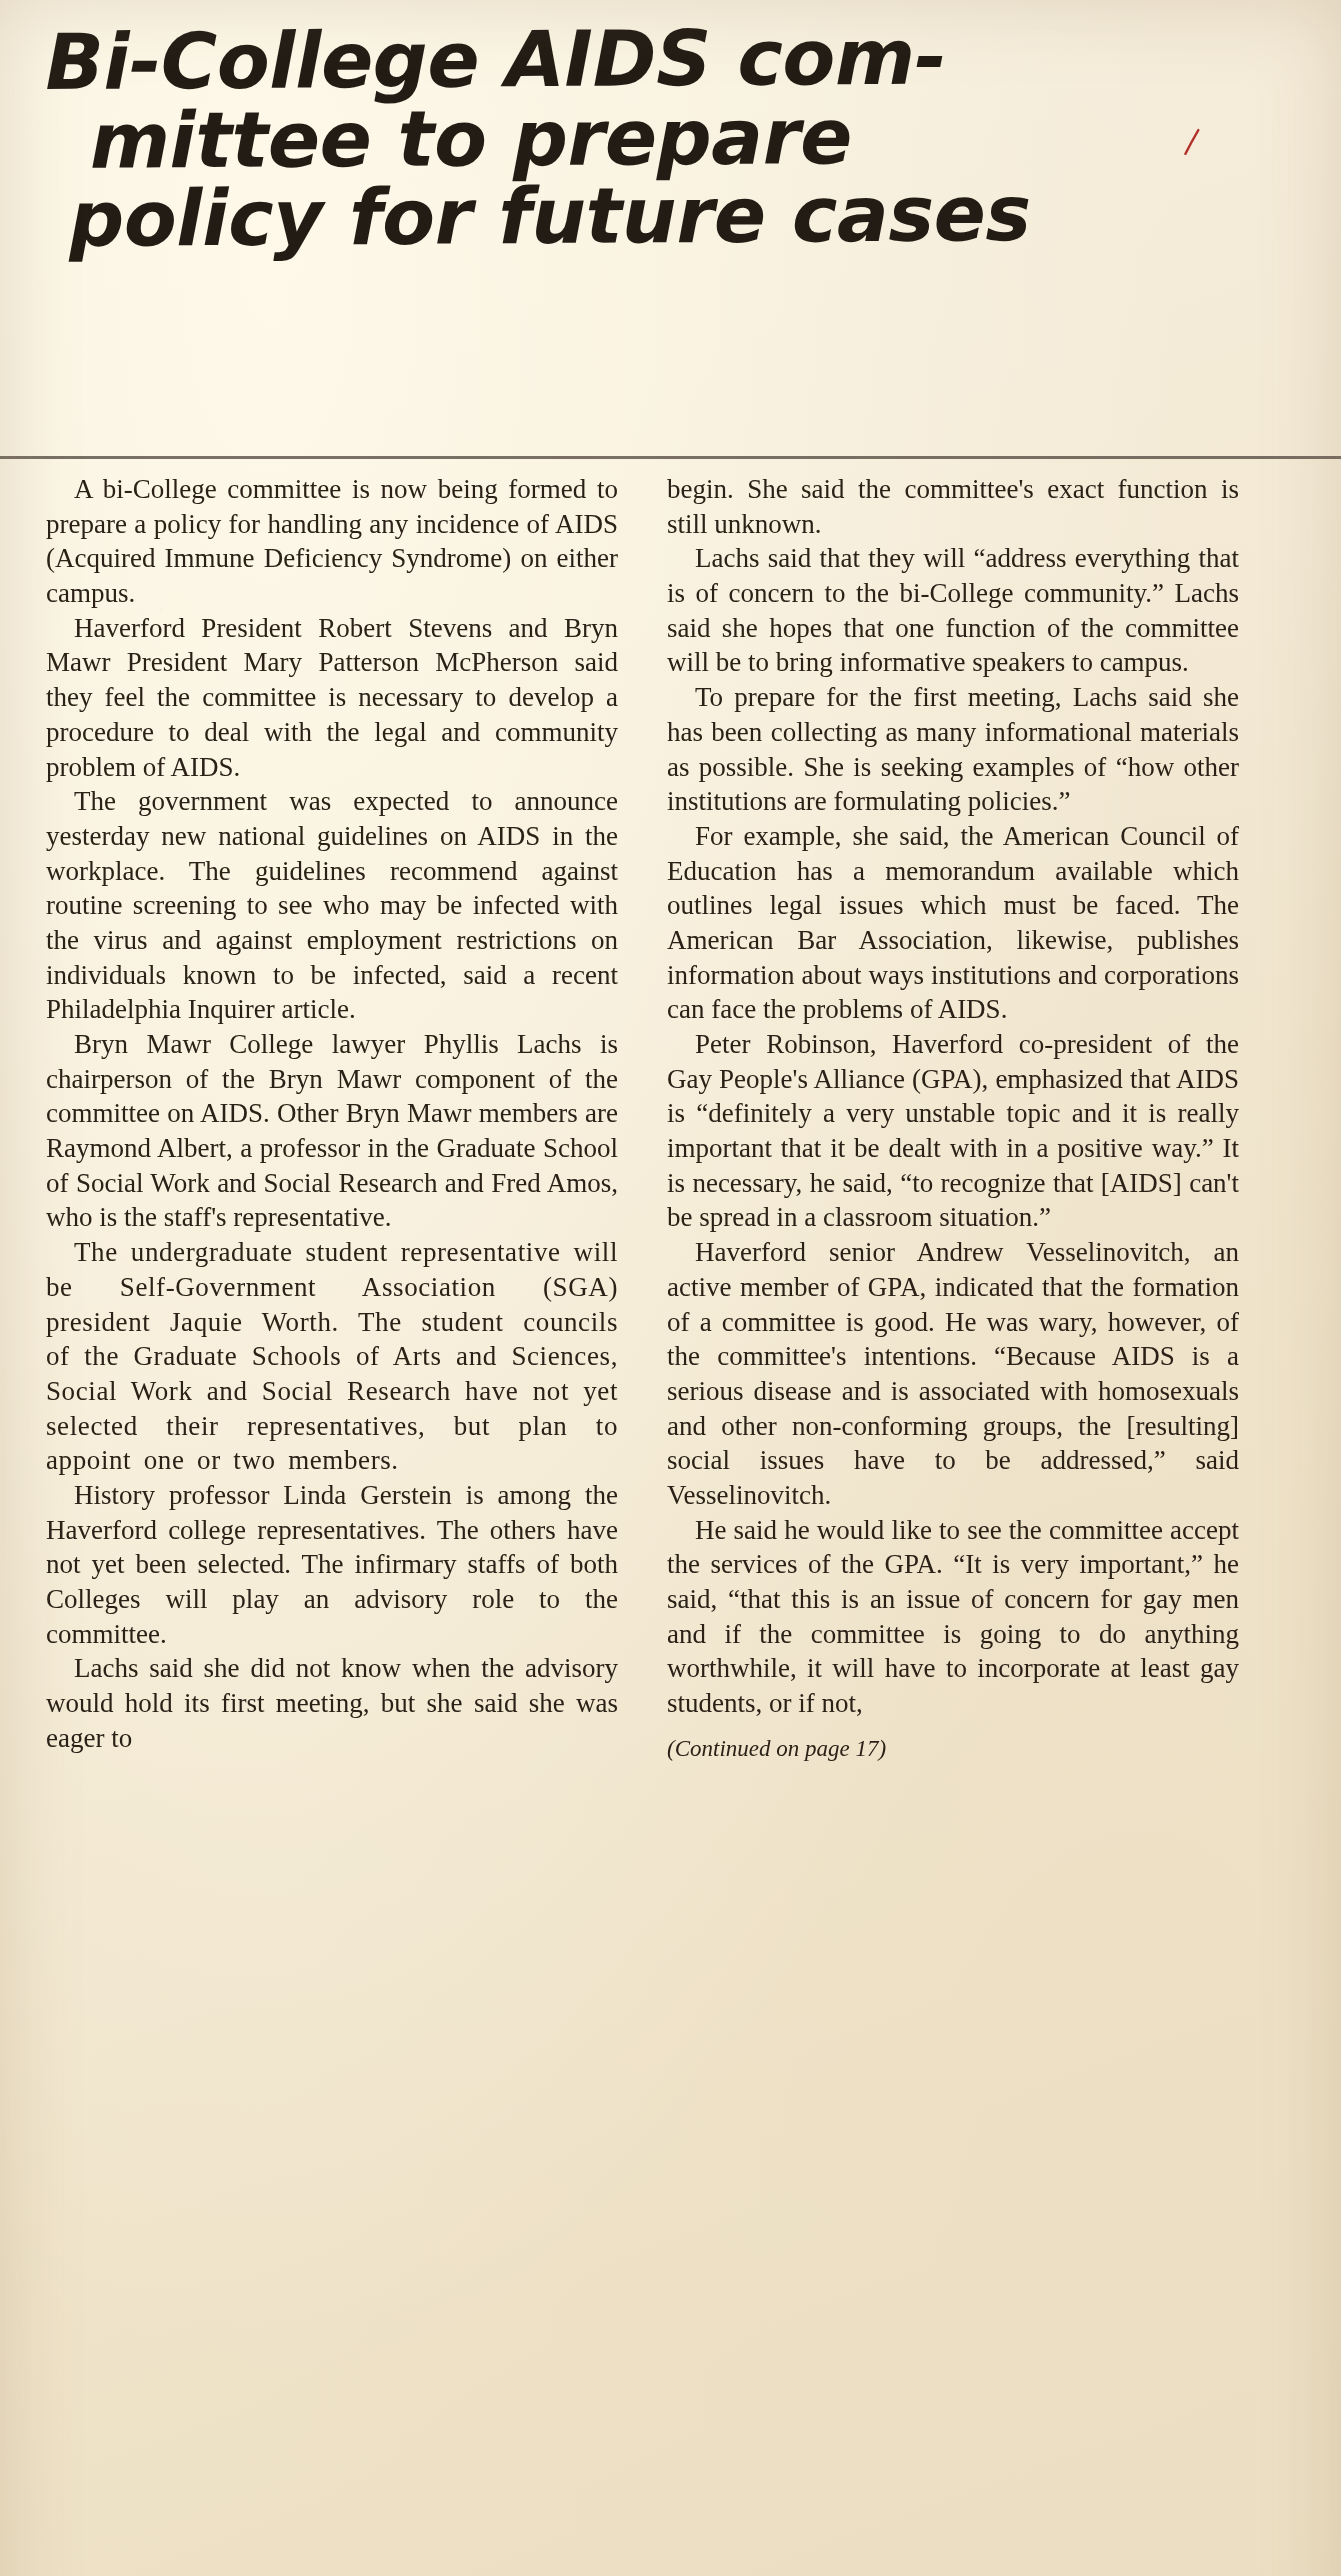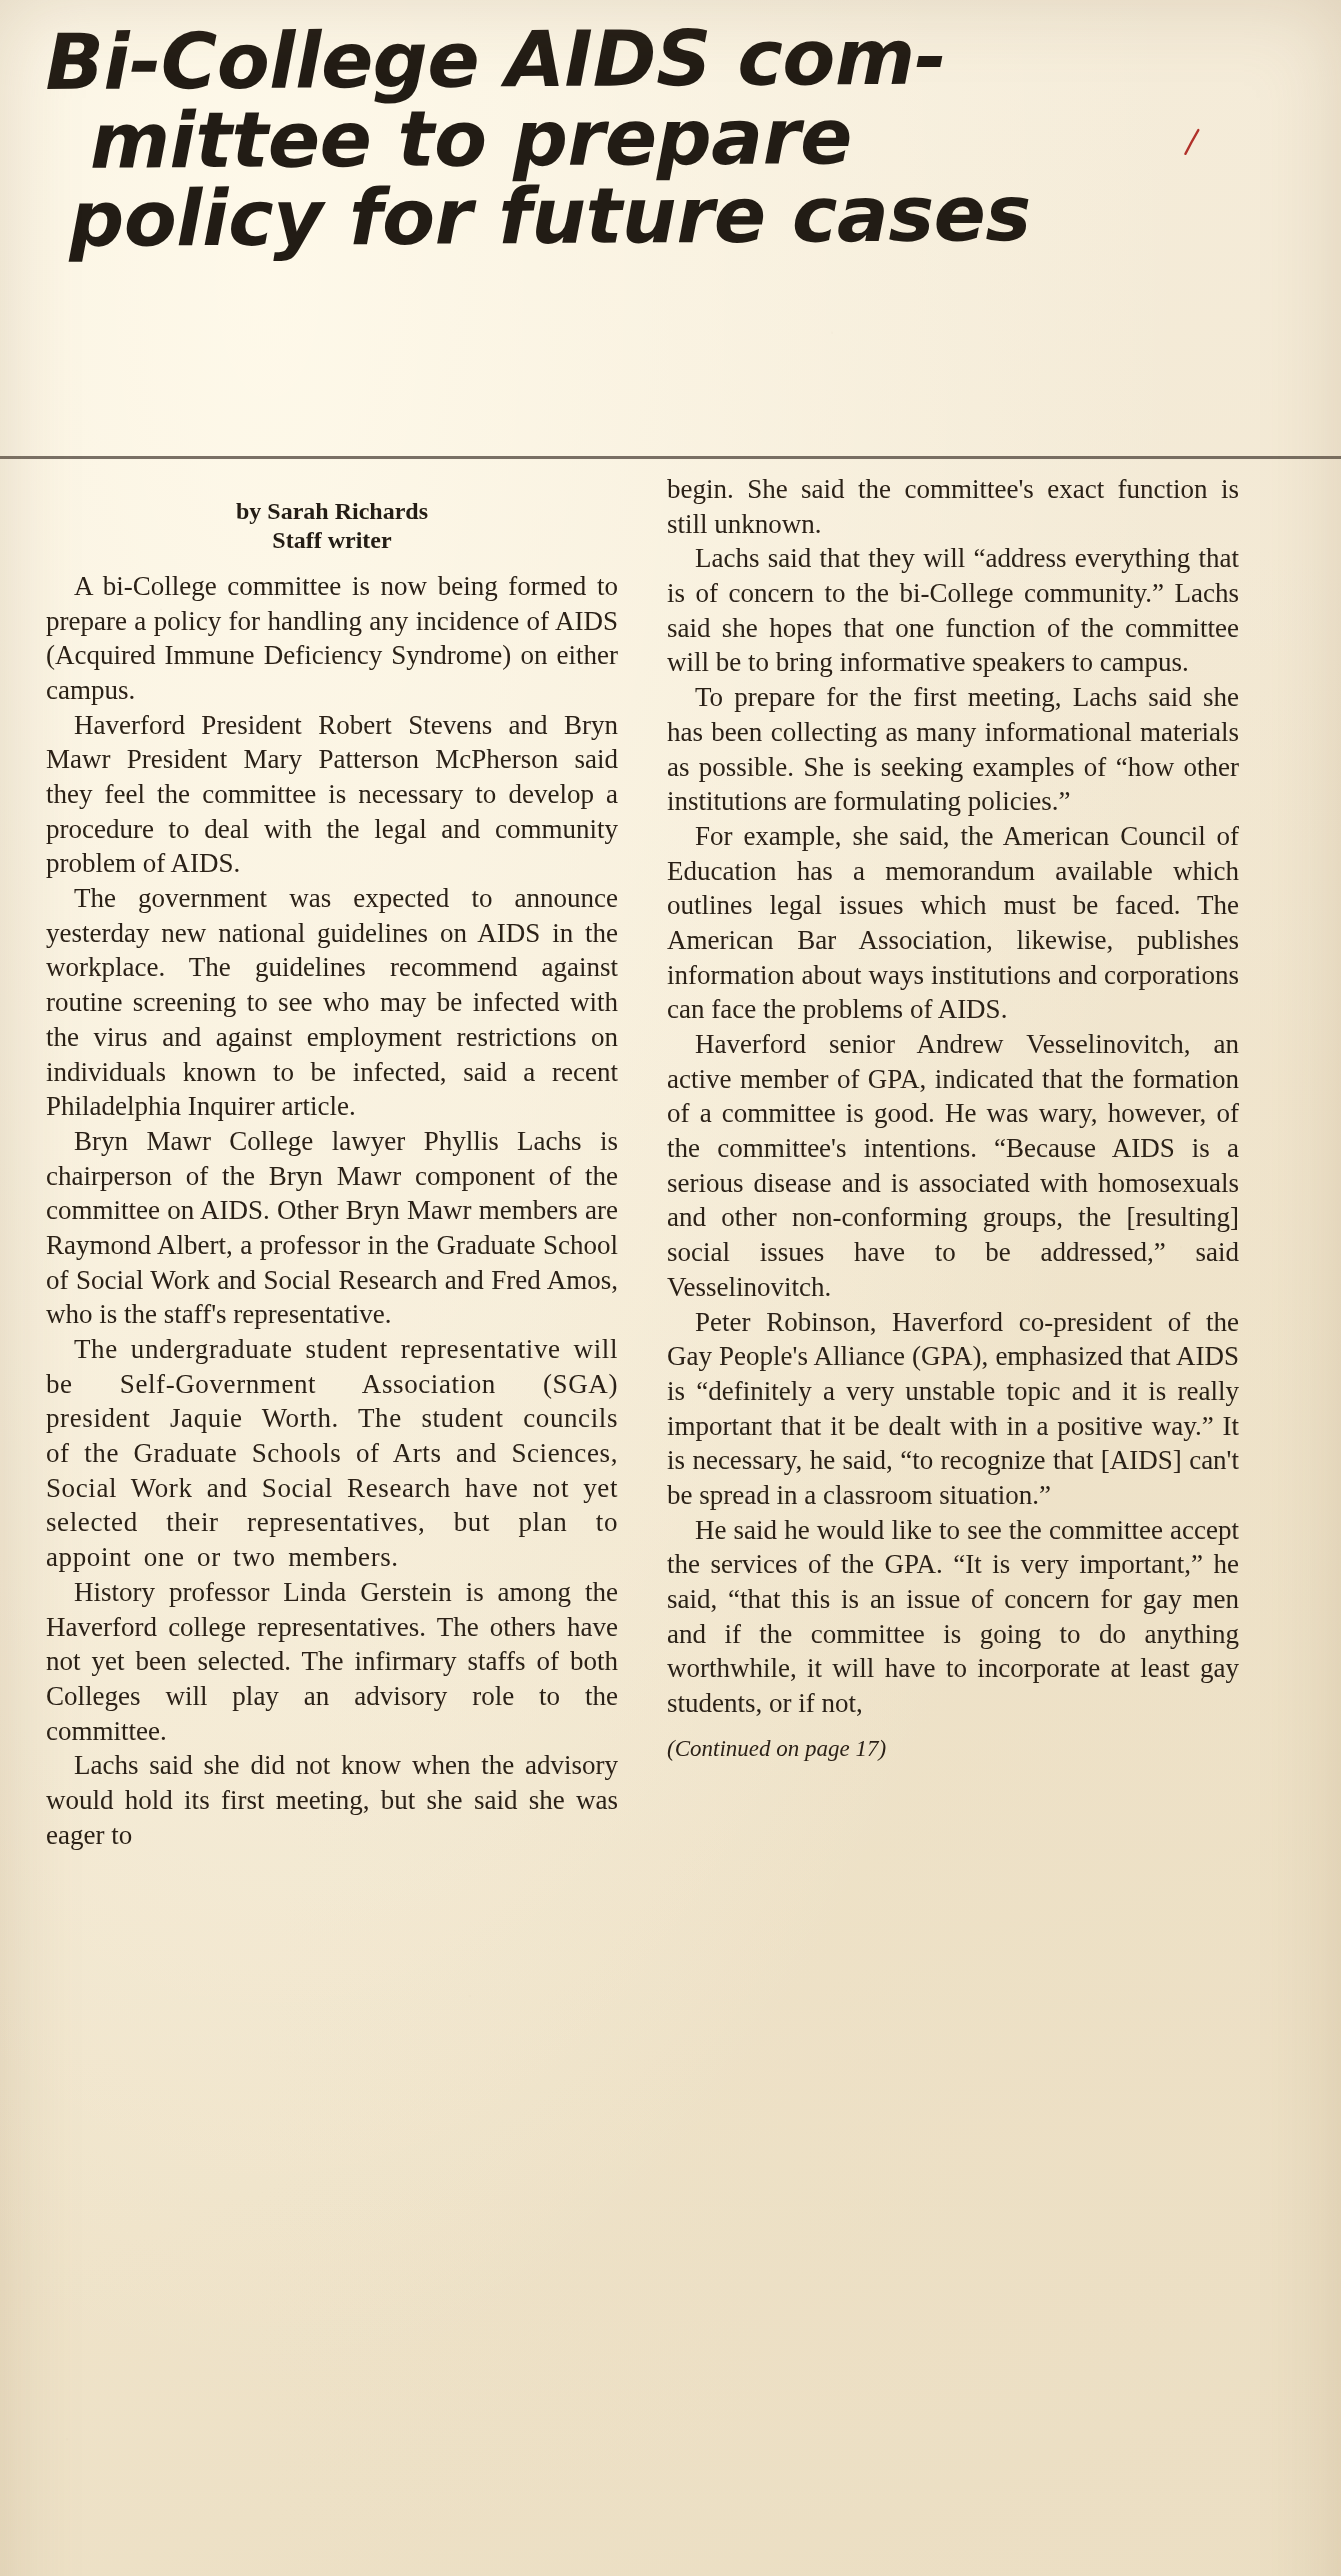--- a/index.html
+++ b/index.html
@@ -163,41 +163,37 @@
   <svg class="pen-mark" viewBox="0 0 52 58">
     <path d="M45 4 C38 16 28 34 20 50" stroke="#b1312a" stroke-width="4.5" fill="none" stroke-linecap="round"></path>
   </svg>
 
   <div class="rule-top"></div>
 
   <div class="body-area">
     <div class="columns">
 
       <div class="col col-left">
-        <div class="byline">
-          <span class="bl">by Sarah Richards</span>
-          <span class="bl">Staff writer</span>
-        </div>
 
         <p class="para">A bi-College committee is now being formed to prepare a policy for handling any incidence of AIDS (Acquired Immune Deficiency Syndrome) on either campus.</p>
         <p class="para">Haverford President Robert Stevens and Bryn Mawr President Mary Patterson McPherson said they feel the committee is necessary to develop a procedure to deal with the legal and community problem of AIDS.</p>
         <p class="para">The government was expected to announce yesterday new national guidelines on AIDS in the workplace. The guidelines recommend against routine screening to see who may be infected with the virus and against employment restrictions on individuals known to be infected, said a recent Philadelphia Inquirer article.</p>
         <p class="para">Bryn Mawr College lawyer Phyllis Lachs is chairperson of the Bryn Mawr component of the committee on AIDS. Other Bryn Mawr members are Raymond Albert, a professor in the Graduate School of Social Work and Social Research and Fred Amos, who is the staff's representative.</p>
         <p class="para spaced">The undergraduate student representative will be Self-Government Association (SGA) president Jaquie Worth. The student councils of the Graduate Schools of Arts and Sciences, Social Work and Social Research have not yet selected their representatives, but plan to appoint one or two members.</p>
         <p class="para">History professor Linda Gerstein is among the Haverford college representatives. The others have not yet been selected. The infirmary staffs of both Colleges will play an advisory role to the committee.</p>
         <p class="para">Lachs said she did not know when the advisory would hold its first meeting, but she said she was eager to</p>
       </div>
 
       <div class="col col-right">
         <p class="para">begin. She said the committee's exact function is still unknown.</p>
         <p class="para">Lachs said that they will “address everything that is of concern to the bi-College community.” Lachs said she hopes that one function of the committee will be to bring informative speakers to campus.</p>
         <p class="para">To prepare for the first meeting, Lachs said she has been collecting as many informational materials as possible. She is seeking examples of “how other institutions are formulating policies.”</p>
         <p class="para">For example, she said, the American Council of Education has a memorandum available which outlines legal issues which must be faced. The American Bar Association, likewise, publishes information about ways institutions and corporations can face the problems of AIDS.</p>
+        <p class="para">Peter Robinson, Haverford co-president of the Gay People's Alliance (GPA), emphasized that AIDS is “definitely a very unstable topic and it is really important that it be dealt with in a positive way.” It is necessary, he said, “to recognize that [AIDS] can't be spread in a classroom situation.”</p>
         <p class="para">Haverford senior Andrew Vesselinovitch, an active member of GPA, indicated that the formation of a committee is good. He was wary, however, of the committee's intentions. “Because AIDS is a serious disease and is associated with homosexuals and other non-conforming groups, the [resulting] social issues have to be addressed,” said Vesselinovitch.</p>
-        <p class="para">Peter Robinson, Haverford co-president of the Gay People's Alliance (GPA), emphasized that AIDS is “definitely a very unstable topic and it is really important that it be dealt with in a positive way.” It is necessary, he said, “to recognize that [AIDS] can't be spread in a classroom situation.”</p>
         <p class="para">He said he would like to see the committee accept the services of the GPA. “It is very important,” he said, “that this is an issue of concern for gay men and if the committee is going to do anything worthwhile, it will have to incorporate at least gay students, or if not,</p>
 
         <div class="continued">(Continued on page 17)</div>
       </div>
 
     </div>
   </div>
 
   <div class="edge-shadow"></div>
 </div>

